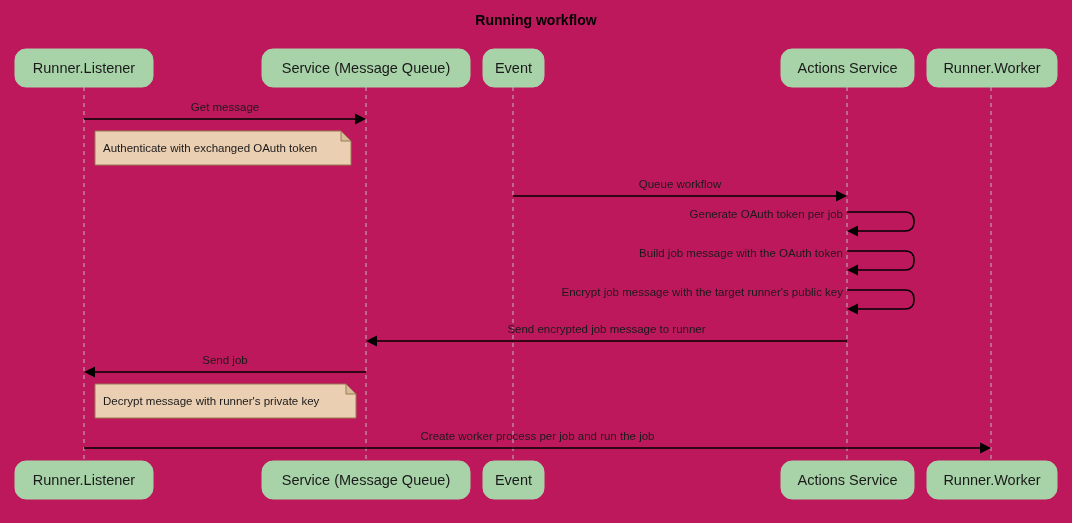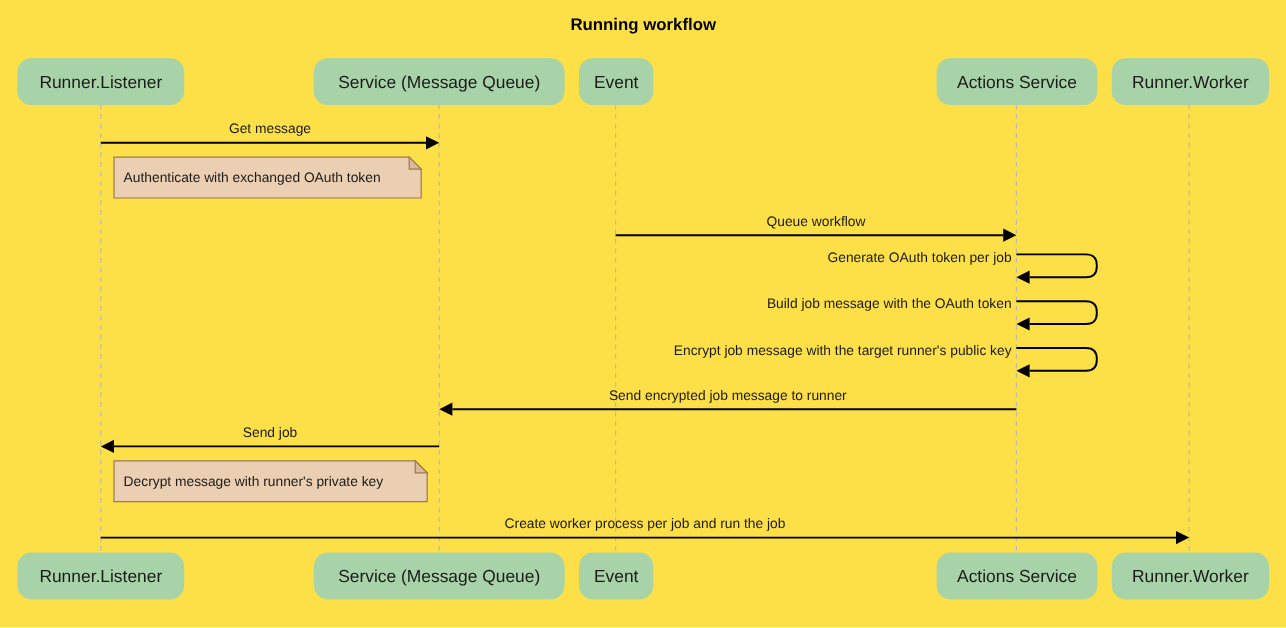--- a/index.html
+++ b/index.html
@@ -9,21 +9,21 @@
   }
   body {
     font-family: "Liberation Sans", sans-serif;
     color: #000000;
   }
   #diagram-root {
     position: relative;
     width: 1072px;
     height: 523px;
     overflow: hidden;
-    background: #fde047;
+    background: #be185d;
   }
   #diagram-svg {
     position: absolute;
     top: 0;
     left: 0;
     width: 1072px;
     height: 523px;
   }
   .title-text {
     font-size: 14px;

